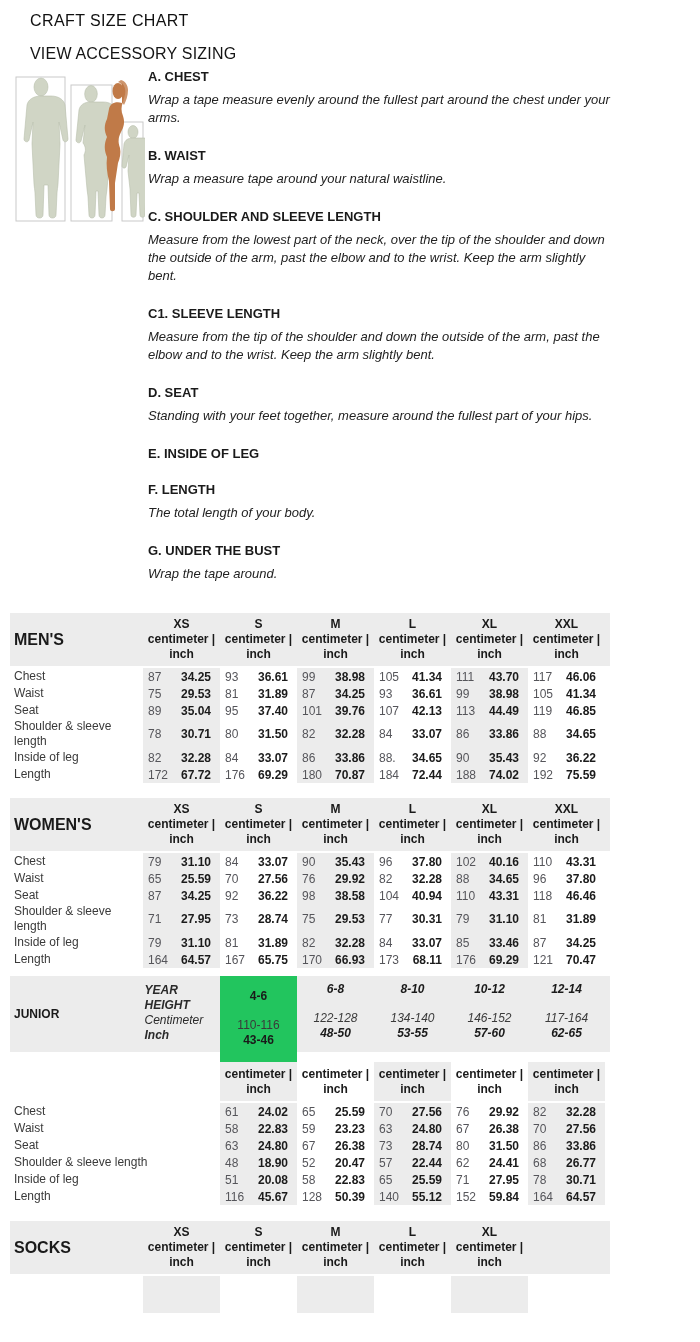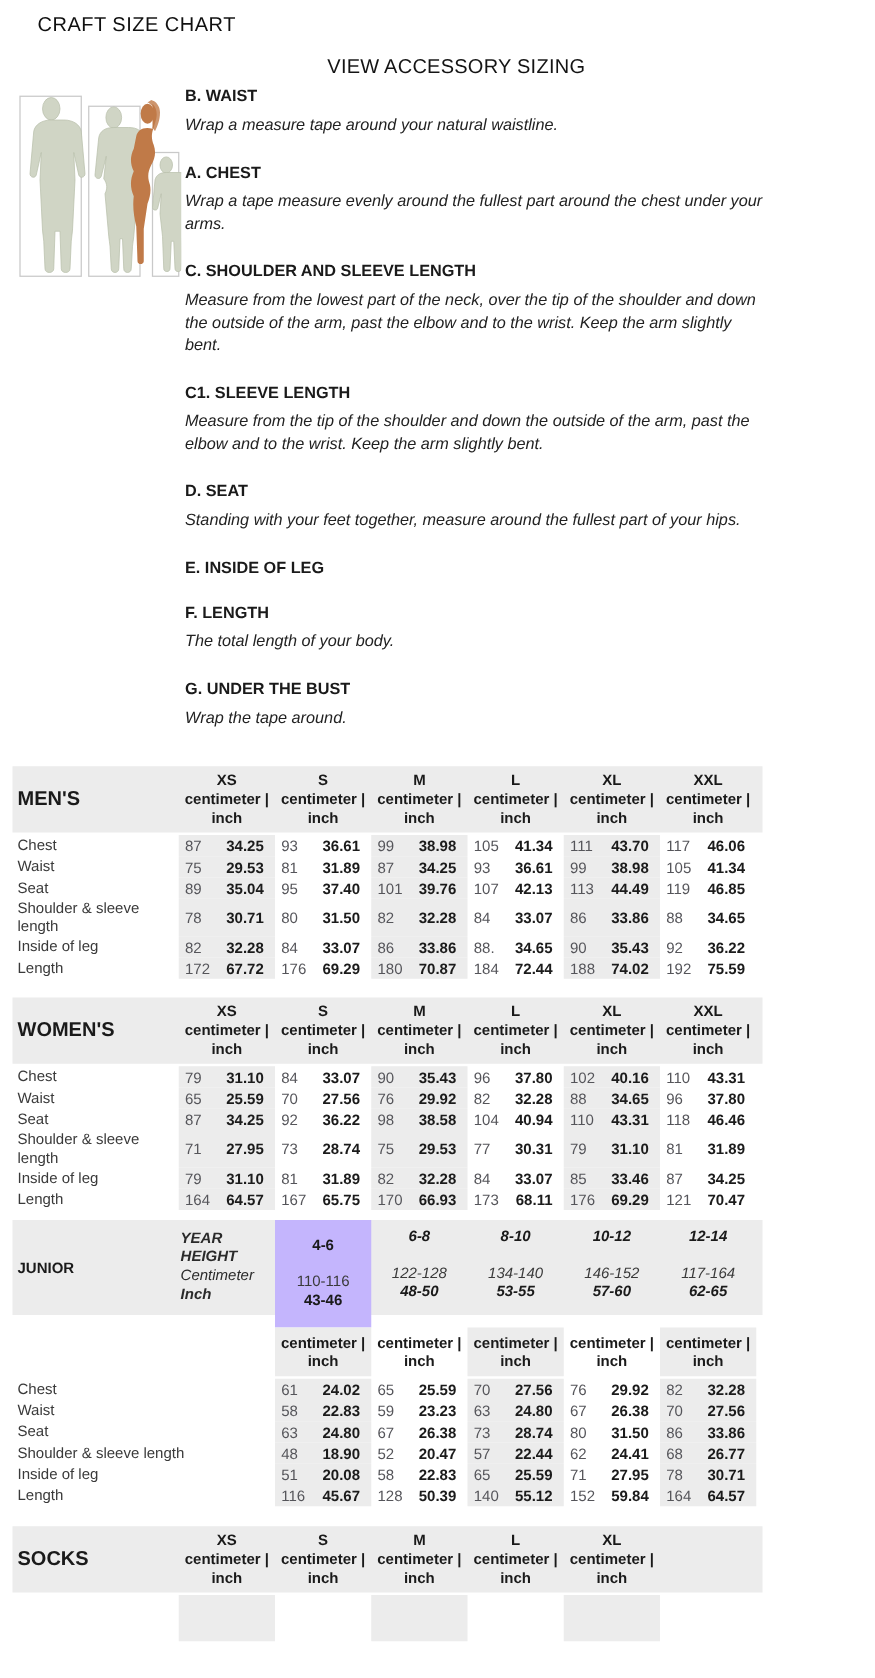--- a/index.html
+++ b/index.html
@@ -1,19 +1,19 @@
 <!DOCTYPE html>
 <html><head>
 <meta charset="utf-8">
 <style>
   html,body{margin:0;padding:0;background:#fff;}
   body{width:700px;min-height:1342px;font-family:"Liberation Sans","DejaVu Sans",sans-serif;color:#1c1c1c;overflow-x:hidden;}
   .page{width:700px;}
   h1.title{font-size:16px;font-weight:400;letter-spacing:.4px;margin:12px 0 0 30px;color:#101010;}
-  h2.subtitle{font-size:16px;font-weight:400;letter-spacing:.2px;margin:15px 0 6px 30px;color:#141414;text-align:center;}
+  h2.subtitle{font-size:16px;font-weight:400;letter-spacing:.2px;margin:15px 0 6px 30px;color:#141414;}
   
   .guidewrap{position:relative;padding-left:148px;width:465px;}
   .figures{position:absolute;left:5px;top:3px;}
   .gsec{margin:0 0 21px 0;}
   .gh{font-size:13px;font-weight:700;margin:0;color:#1a1a1a;}
   .gd{font-size:13px;font-style:italic;line-height:18px;margin:7px 0 0 0;color:#222;}
   
   #tables{margin:30px 0 0 10px;width:600px;}
   .sizetable{margin-bottom:15px;}
   .grid6{display:grid;grid-template-columns:133px repeat(6,77px);}
@@ -33,21 +33,21 @@
   
   .jhead{background:#ececec;height:76px;margin-bottom:10px;align-items:start;font-size:12px;}
   .jlabelcell{display:flex;height:76px;}
   .jtitle{width:133px;display:flex;align-items:center;padding-left:4px;font-weight:700;color:#1a1a1a;}
   .jstack{width:77px;line-height:15px;padding-top:7px;font-style:italic;color:#2a2a2a;}
   .bi{font-weight:700;}
   .jc{text-align:center;padding-top:6px;font-style:italic;line-height:15px;color:#3a3a3a;}
   .jc .yr{font-weight:700;color:#1a1a1a;}
   .jc .gap{height:14px;}
   .jc .inr{font-weight:700;color:#1a1a1a;}
-  .jc-first{font-style:normal;background:#c4b5fd;height:86px;padding-top:13px;box-sizing:border-box;}
+  .jc-first{font-style:normal;background:#22c55e;height:86px;padding-top:13px;box-sizing:border-box;}
   .jsubrow .hcol{padding-top:5px;}
   
   .sockcell{min-height:37px;}
   .tight{padding:0 3px 0 2px;white-space:nowrap;}
 </style>
 </head>
 <body>
 
 <div class="page">
   <h1 class="title">CRAFT SIZE CHART</h1>
@@ -69,26 +69,26 @@
         <path d="M128 66 c-5 0 -8 2 -9 6 l-2 22 c0 2 3 3 4 1 l3 -12 l-1 16 l2 18 l1 26 c0 3 5 3 5 0 l1 -22 l2 0 l1 22 c0 3 5 3 5 0 l1 -26 l2 -18 l-1 -16 l3 12 c1 2 4 1 4 -1 l-2 -22 c-1 -4 -4 -6 -9 -6 z"></path>
       </g>
       <g fill="#c07a48">
         <ellipse cx="113" cy="19" rx="5.5" ry="8"></ellipse>
         <path d="M117 11 c3 3 4 7 3 12 l-2 7 c-2 5 -2 9 0 14 c2 6 1 11 -2 16 c-3 6 -3 10 -1 16 c1 5 0 10 -2 15 l-3 20 l0 26 c0 3 -5 3 -5 0 l-1 -28 c-2 -8 -3 -16 -2 -24 c-3 -7 -3 -13 0 -20 c-3 -6 -3 -12 0 -18 l2 -10 c1 -5 6 -8 13 -6 z"></path>
         <path d="M116 8 c4 1 7 5 7 10 c0 6 -2 11 -4 15 l-2 -3 c2 -4 3 -8 2 -12 c-1 -4 -3 -7 -6 -8 z" opacity="0.8"></path>
       </g>
     </svg>
     <div id="guide">
         <div class="gsec">
+          <h3 class="gh">A. CHEST</h3>
+          <p class="gd">Wrap a tape measure evenly around the fullest part around the chest under your arms.</p>
+        </div>
+        <div class="gsec">
           <h3 class="gh">B. WAIST</h3>
           <p class="gd">Wrap a measure tape around your natural waistline.</p>
-        </div>
-        <div class="gsec">
-          <h3 class="gh">A. CHEST</h3>
-          <p class="gd">Wrap a tape measure evenly around the fullest part around the chest under your arms.</p>
         </div>
         <div class="gsec">
           <h3 class="gh">C. SHOULDER AND SLEEVE LENGTH</h3>
           <p class="gd">Measure from the lowest part of the neck, over the tip of the shoulder and down the outside of the arm, past the elbow and to the wrist. Keep the arm slightly bent.</p>
         </div>
         <div class="gsec">
           <h3 class="gh">C1. SLEEVE LENGTH</h3>
           <p class="gd">Measure from the tip of the shoulder and down the outside of the arm, past the elbow and to the wrist. Keep the arm slightly bent.</p>
         </div>
         <div class="gsec">

